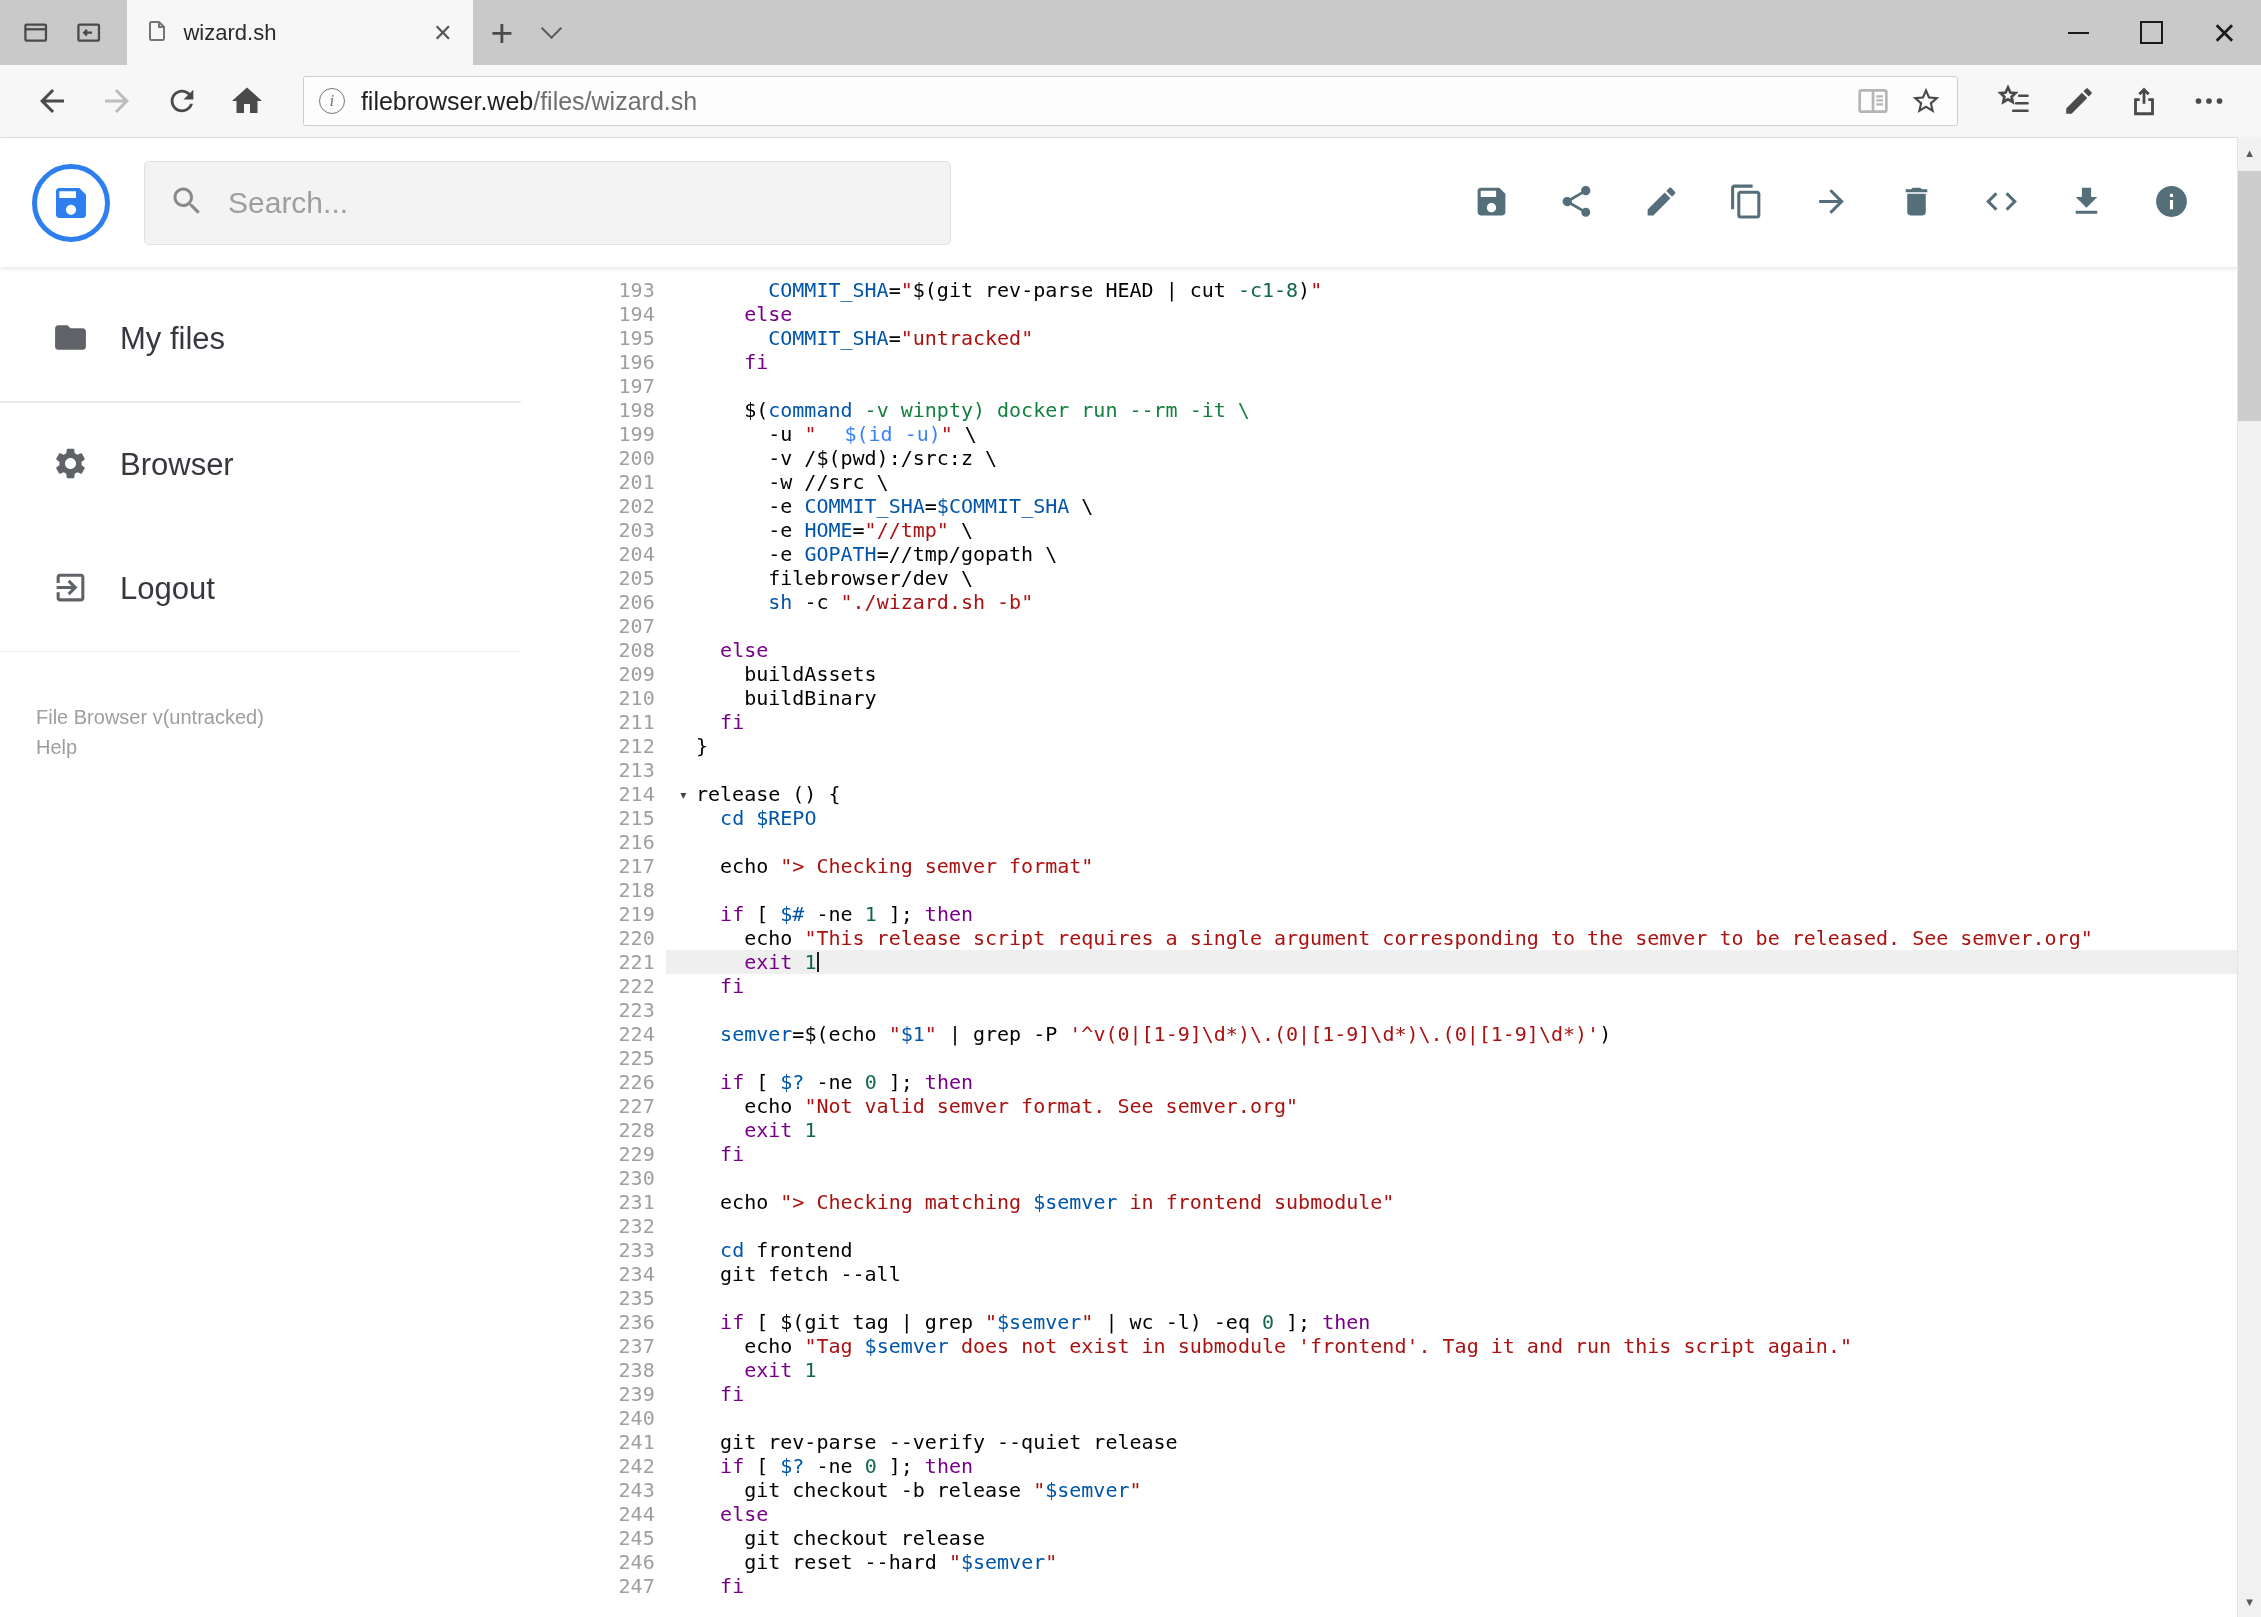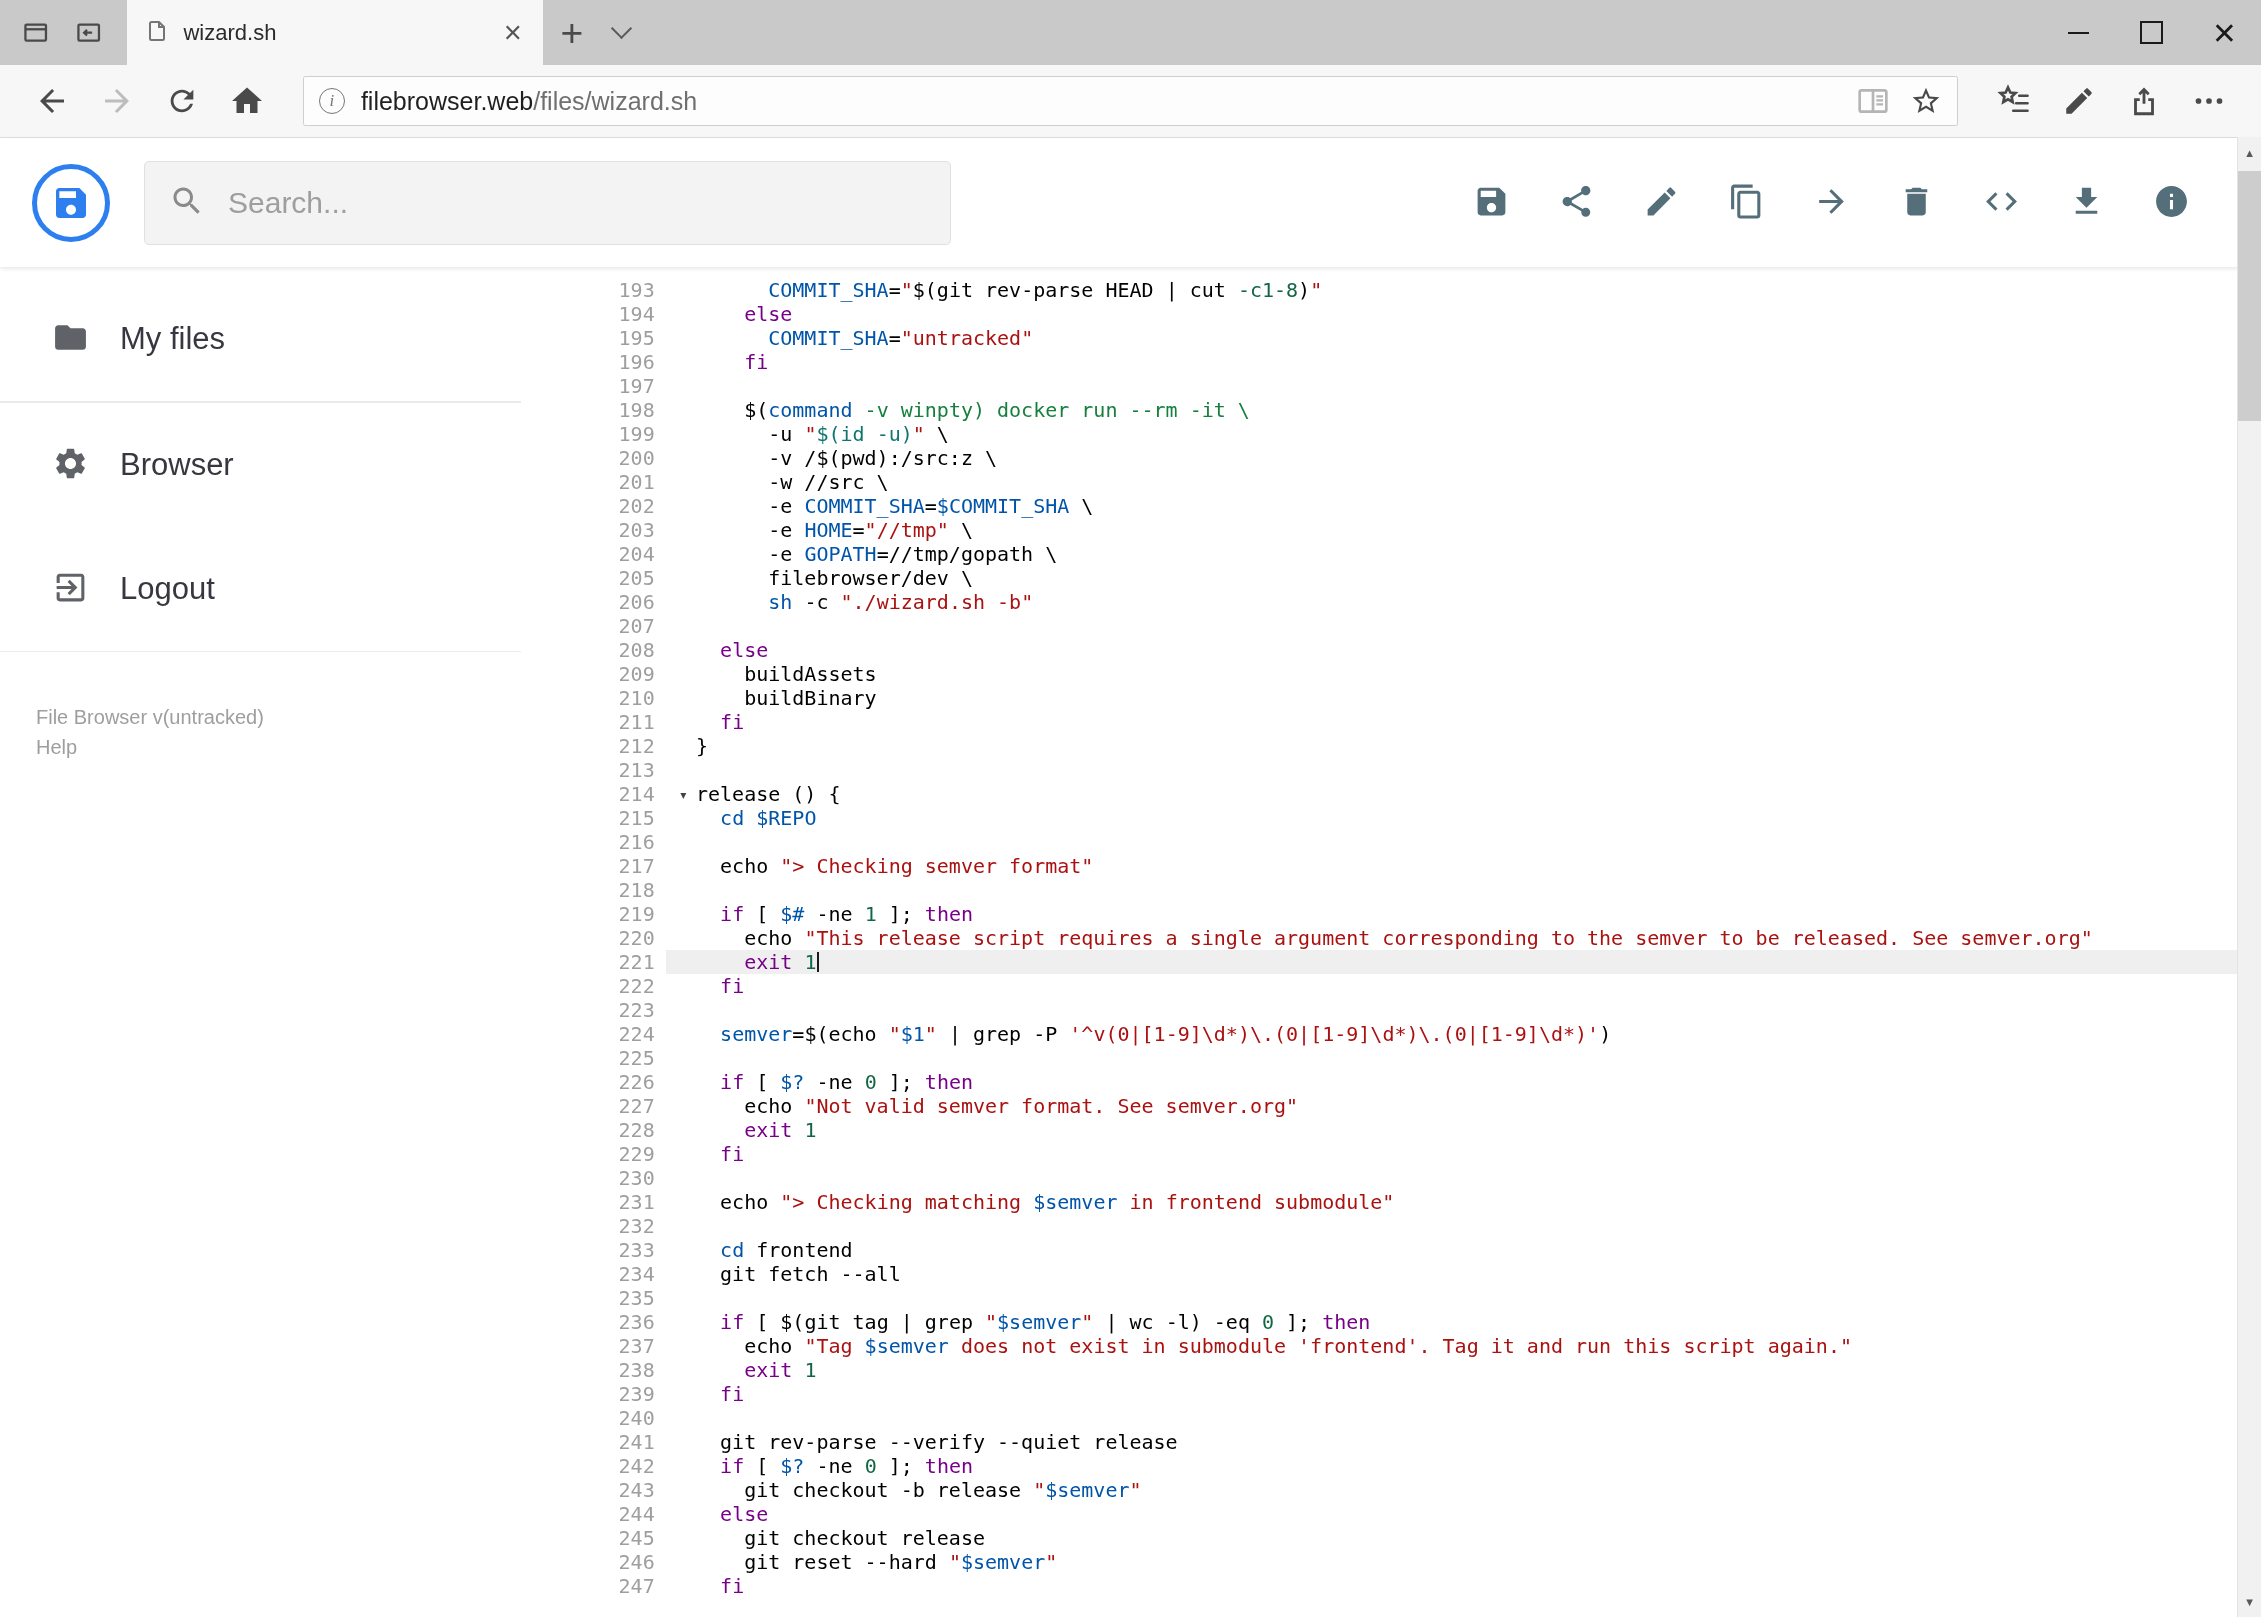--- a/index.html
+++ b/index.html
@@ -4,21 +4,21 @@
 <style>
   html,body{margin:0;padding:0;}
   body{width:2261px;height:1617px;overflow:hidden;position:relative;background:#fff;
        font-family:"Liberation Sans",sans-serif;-webkit-font-smoothing:antialiased;}
   button{cursor:pointer;}
 
   
   .tabbar{height:65px;background:#c9c9c9;display:flex;align-items:center;}
   .tab-strip-left{display:flex;align-items:center;padding:0 6.5px 0 9.7px;}
   .chrome-btn{width:53px;height:65px;display:flex;align-items:center;justify-content:center;background:none;border:none;padding:0;}
-  .tab{width:416px;height:65px;background:#f7f7f7;display:flex;align-items:center;padding:0 18px;box-sizing:border-box;margin-left:4.8px;}
+  .tab{width:346px;height:65px;background:#f7f7f7;display:flex;align-items:center;padding:0 18px;box-sizing:border-box;margin-left:4.8px;}
   .tab-title{margin-left:14.5px;font-size:22px;color:#2b2b2b;flex:1;white-space:nowrap;overflow:hidden;}
   .tab-close{font-size:31px;color:#555;line-height:1;padding:0 3.2px;font-weight:300;}
   .newtab{font-size:39px;color:#4a4a4a;background:none;border:none;width:58px;height:65px;font-weight:200;line-height:58px;}
   .chev{display:inline-block;width:13px;height:13px;border-right:2.4px solid #5a5a5a;border-bottom:2.4px solid #5a5a5a;transform:rotate(45deg);margin:-8px 0 0 13px;}
   .wincontrols{margin-left:auto;display:flex;height:65px;}
   .winbtn{width:73px;height:65px;display:flex;align-items:center;justify-content:center;background:none;border:none;color:#1a1a1a;}
   .minline{display:block;width:21px;border-top:2.4px solid #1a1a1a;}
   .maxbox{display:block;width:19.4px;height:19.4px;border:2.4px solid #1a1a1a;}
   .closex{font-size:39px;font-weight:300;line-height:1;}
 
@@ -290,21 +290,21 @@
         <div class="code-row">
           <div class="gutter">197</div>
           <pre class="code-text"></pre>
         </div>
         <div class="code-row">
           <div class="gutter">198</div>
           <pre class="code-text"><span style="color: rgb(0, 0, 0);">    $(</span><span style="color: rgb(0, 85, 170);">command</span><span style="color: #15803d;"> -v winpty) docker run --rm -it \</span></pre>
         </div>
         <div class="code-row">
           <div class="gutter">199</div>
-          <pre class="code-text"><span style="color: rgb(0, 0, 0);">      -u </span><span style="color: rgb(170, 17, 17);">"</span><span style="color: #0f766e;">$(id -u)</span><span style="color: rgb(170, 17, 17);">"</span><span style="color: rgb(0, 0, 0);"> \</span></pre>
+          <pre class="code-text"><span style="color: rgb(0, 0, 0);">      -u </span><span style="color: rgb(170, 17, 17);">"</span><span style="color: #3b82f6; margin-left: 28px;">$(id -u)</span><span style="color: rgb(170, 17, 17);">"</span><span style="color: rgb(0, 0, 0);"> \</span></pre>
         </div>
         <div class="code-row">
           <div class="gutter">200</div>
           <pre class="code-text"><span style="color: rgb(0, 0, 0);">      -v /$(pwd):/src:z \</span></pre>
         </div>
         <div class="code-row">
           <div class="gutter">201</div>
           <pre class="code-text"><span style="color: rgb(0, 0, 0);">      -w //src \</span></pre>
         </div>
         <div class="code-row">

